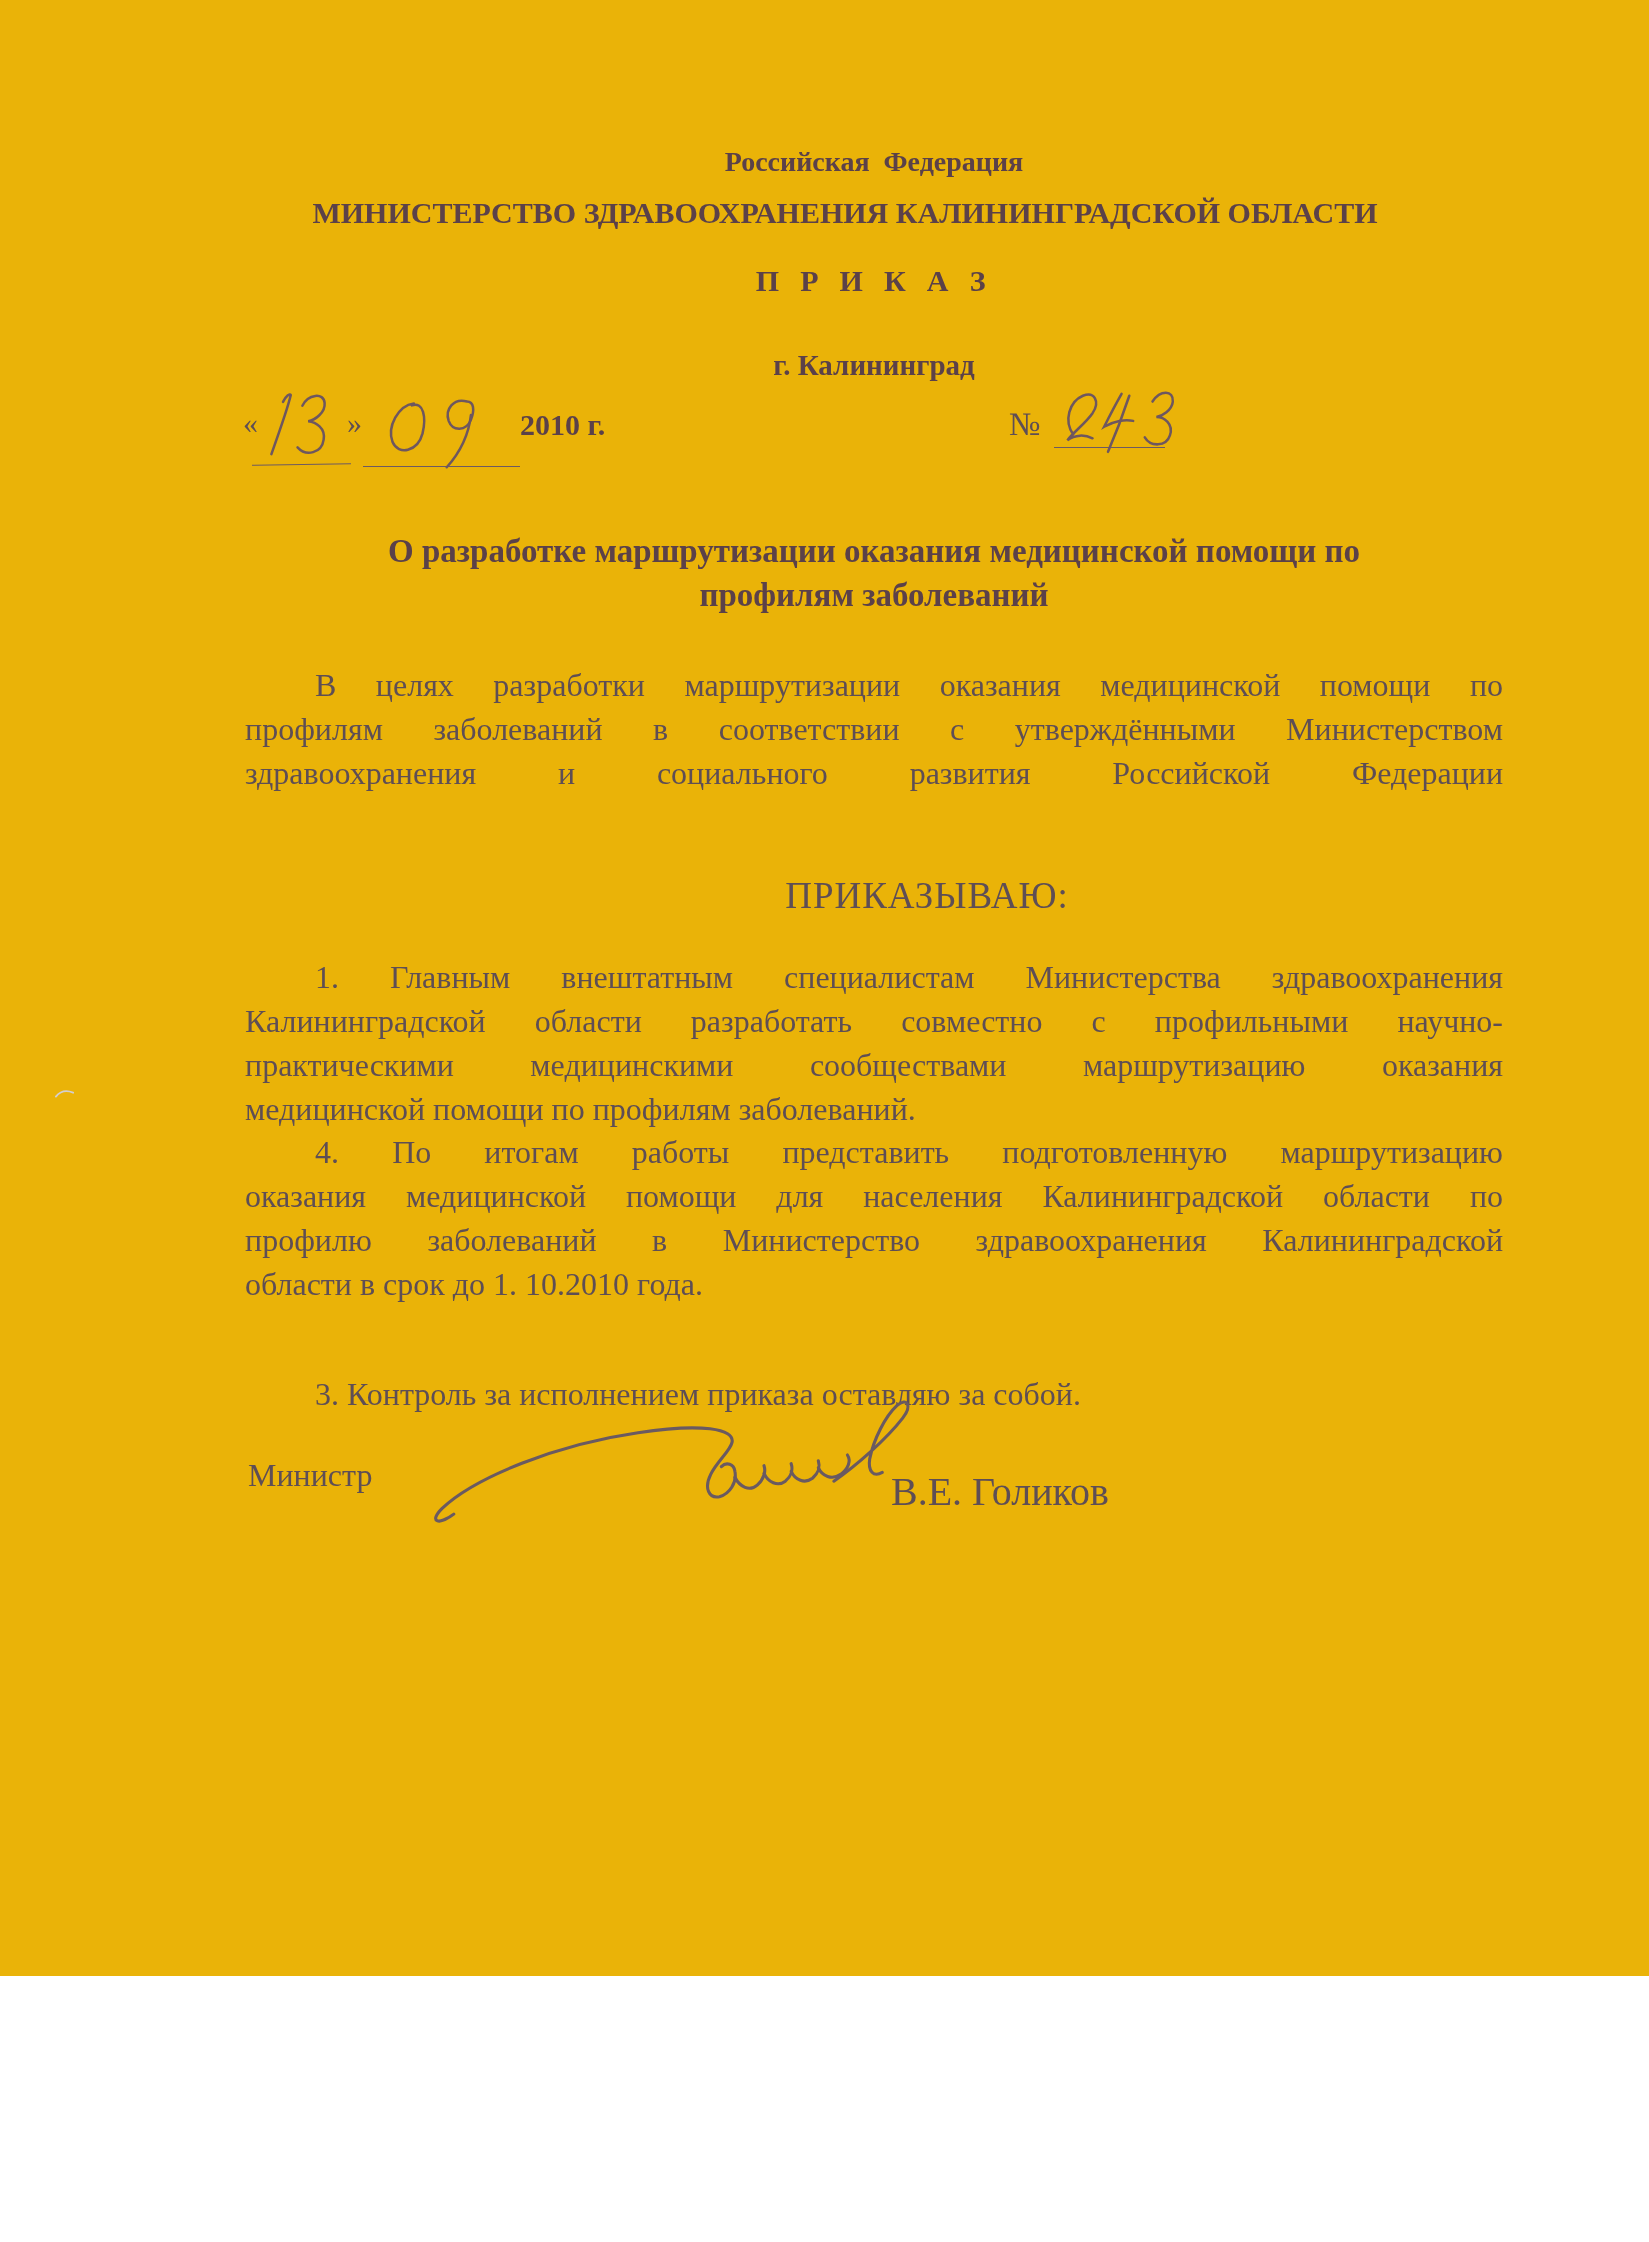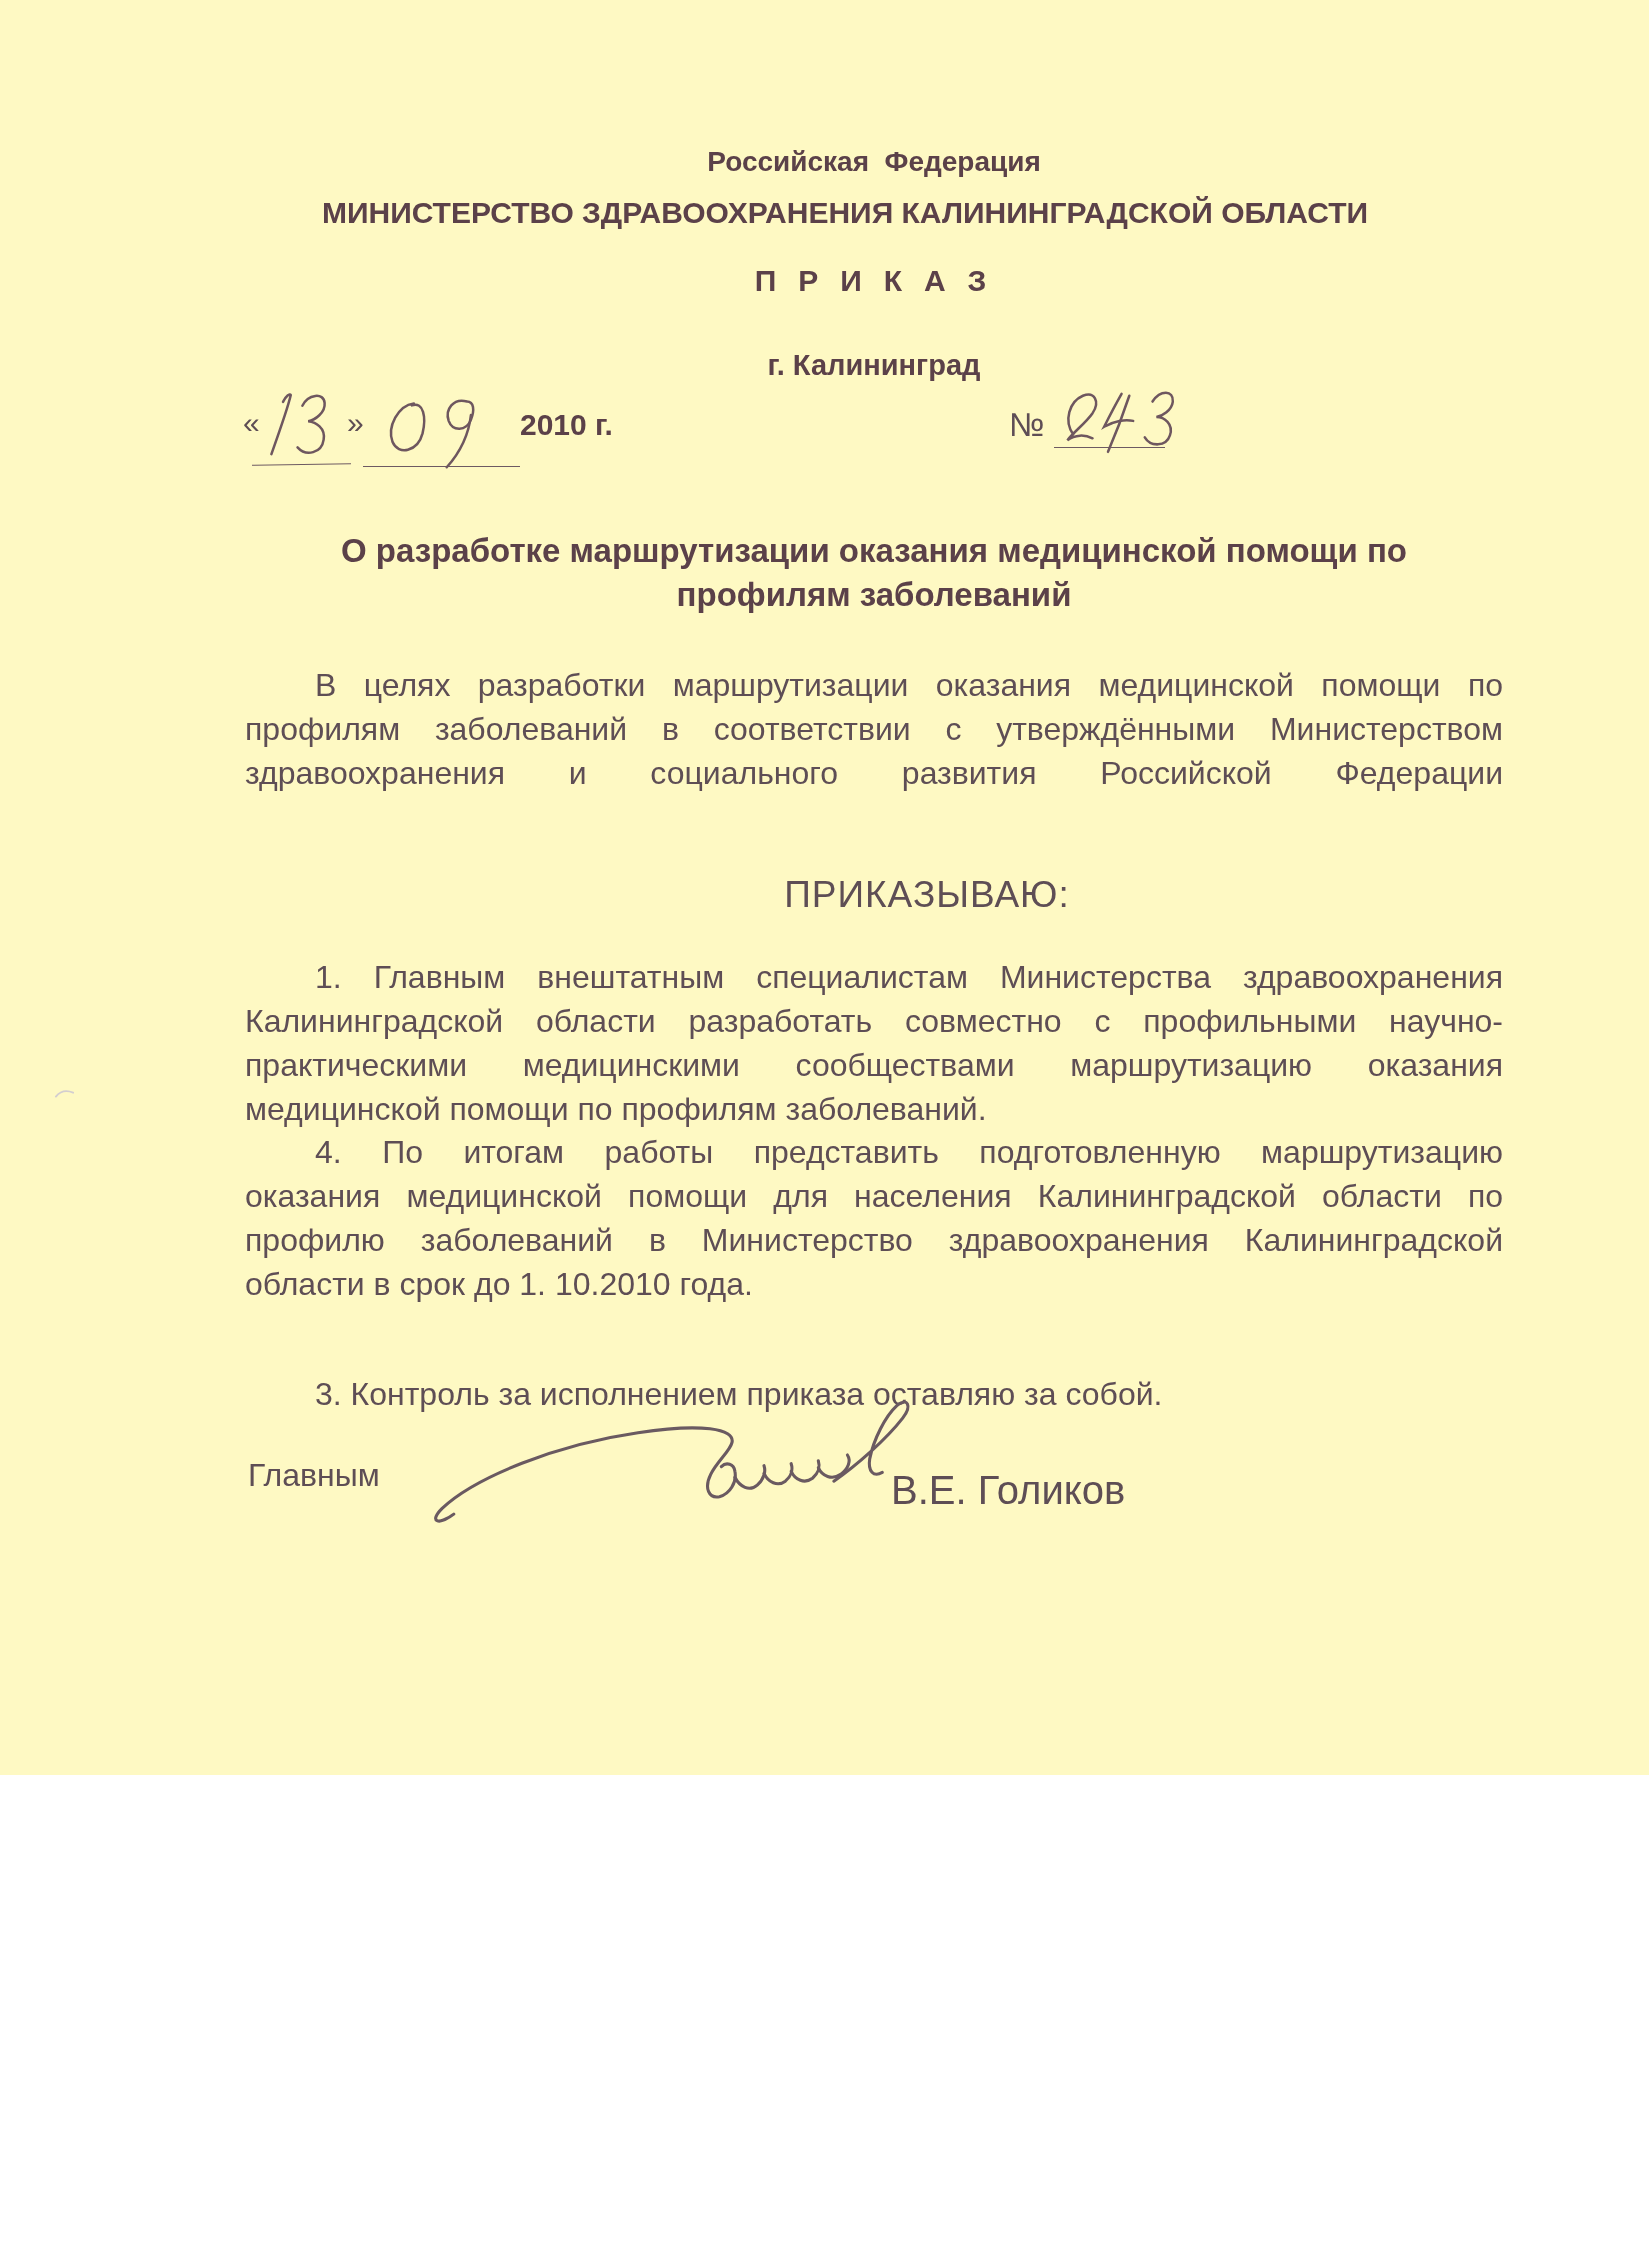--- a/index.html
+++ b/index.html
@@ -1,22 +1,22 @@
 <!DOCTYPE html>
 <html lang="ru"><head>
 <meta charset="utf-8">
 <style>
   html,body{margin:0;padding:0;background:#ffffff;}
   .page{
     position:relative;
     width:1650px;
-    height:1775px;
-    background:#fef9c3;
+    height:1976px;
+    background:#eab308;
     overflow:hidden;
-    font-family:Liberation Sans, sans-serif;
+    font-family:Liberation Serif, serif;
     color:#5e4e55;
   }
   .blk{position:absolute;left:245px;width:1258px;}
   .center{text-align:center;}
   .hd{color:#5b4149;font-weight:bold;}
 
   .country{top:146px;font-size:28px;white-space:pre;}
   .ministry{top:196px;font-size:30px;margin-left:-29px;}
   .doctype{top:264px;font-size:30px;letter-spacing:6.8px;}
   .city{top:325px;font-size:29px;margin-top:24px;}
@@ -119,21 +119,21 @@
     <div class="line first">4. По итогам работы представить подготовленную маршрутизацию</div>
     <div class="line">оказания медицинской помощи для населения Калининградской области по</div>
     <div class="line">профилю заболеваний в Министерство здравоохранения Калининградской</div>
     <div class="line last">области в срок до 1. 10.2010 года.</div>
   </div>
 
   <div class="blk para item3">
     <div class="line first last">3. Контроль за исполнением приказа оставляю за собой.</div>
   </div>
 
-  <div class="sign-position">Главным</div>
+  <div class="sign-position">Министр</div>
   <svg class="sign-svg" width="509" height="165" viewBox="0 0 525 170" role="img">
     <g fill="none" stroke="#6a5a61" stroke-width="3.2" stroke-linecap="round">
       <path d="M40,130 C24,142 14,138 28,124 C62,92 146,58 230,46 C296,36 330,42 327,56 C325,65 312,75 305,89 C298,103 303,114 314,112 C325,109 332,97 330,86 C329,78 321,76 316,81"></path>
       <path d="M330,92 C335,102 345,107 353,100 C360,94 362,86 360,80"></path>
       <path d="M360,88 C364,97 374,102 382,96 C388,91 390,84 388,78"></path>
       <path d="M388,86 C392,95 402,99 410,93 C416,88 418,81 416,75"></path>
       <path d="M416,82 C420,91 430,95 439,89 C447,83 450,75 446,69"></path>
       <path d="M432,96 C455,80 486,53 503,31 C513,18 508,9 497,18 C485,29 473,53 469,73 C467,86 473,92 482,87"></path>
     </g>
   </svg>

